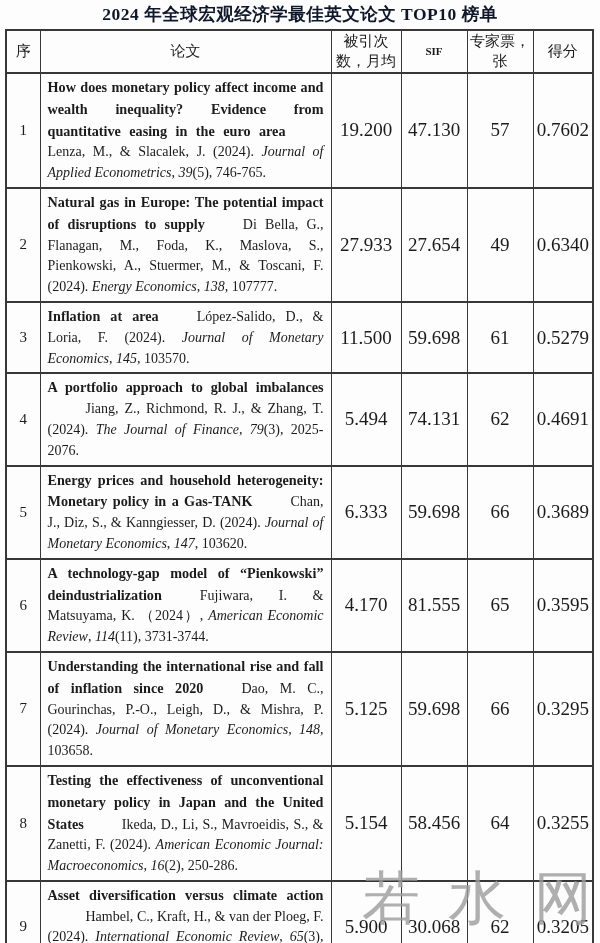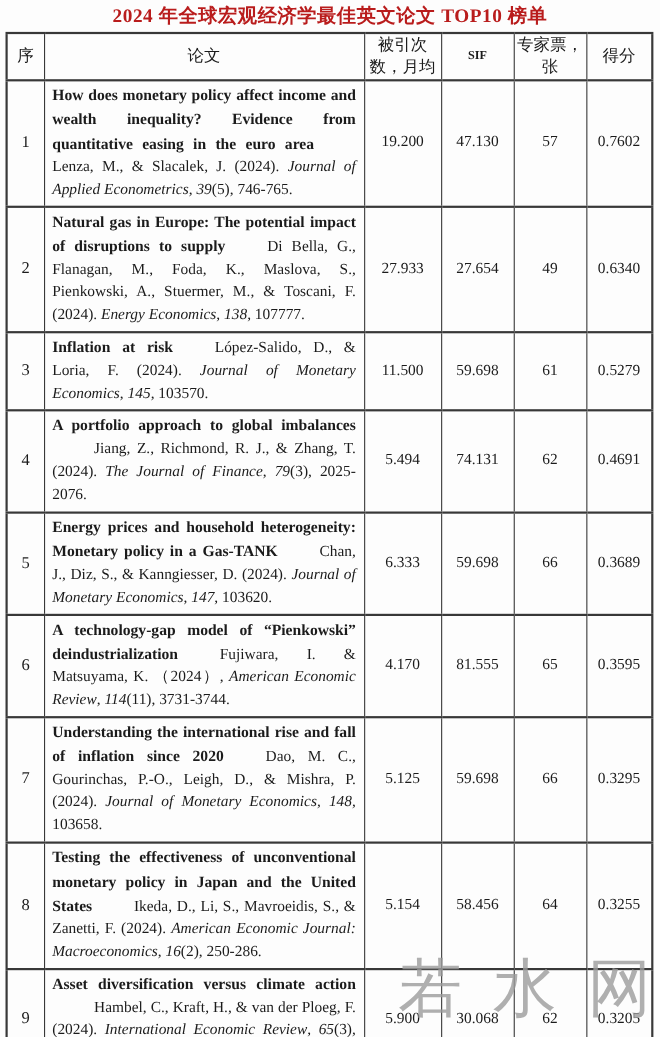--- a/index.html
+++ b/index.html
@@ -10,21 +10,21 @@
     color:#1b1b1b;
     overflow:hidden;
     position:relative;
   }
   .page{position:relative;width:600px;height:943px;}
   .doc-title{
     margin:2px 0 3px 0;
     text-align:center;
     font-size:17.5px;
     font-weight:bold;
-    color:#b91c1c;
+    color:#0f172a;
     letter-spacing:.5px;
   }
   table.rank{
     table-layout:fixed;
     border-collapse:collapse;
     margin-left:5px;
     width:587px;
     border:2px solid #383838;
   }
   th,td{
@@ -54,21 +54,21 @@
     line-height:20.8px;
     text-align:justify;
     text-justify:inter-word;
     margin-top:48px;
   }
   td.c-paper .p-title{font-weight:bold;font-size:14.2px;}
   td.c-paper .gap{display:inline-block;width:38px;}
   td.c-paper i{font-style:italic;}
   td.c-num{
     text-align:center;
-    font-size:14px;
+    font-size:19px;
   }
   
   tbody tr:nth-child(1){height:104px;}
   tbody tr:nth-child(2){height:105px;}
   tbody tr:nth-child(3){height:65px;}
   tbody tr:nth-child(4){height:66px;}
   tbody tr:nth-child(5){height:86px;}
   tbody tr:nth-child(6){height:84px;}
   tbody tr:nth-child(7){height:87px;}
   tbody tr:nth-child(8){height:105px;}
@@ -125,21 +125,21 @@
         <tr>
           <td class="c-rank">2</td>
           <td class="c-paper"><span class="p-title">Natural gas in Europe: The potential impact of disruptions to supply</span><span class="gap"></span><span>Di Bella, G., Flanagan, M., Foda, K., Maslova, S., Pienkowski, A., Stuermer, M., &amp; Toscani, F. (2024). </span><i>Energy Economics</i><span>, </span><i>138</i><span>, 107777.</span></td>
           <td class="c-num">27.933</td>
           <td class="c-num">27.654</td>
           <td class="c-num">49</td>
           <td class="c-num">0.6340</td>
         </tr>
         <tr>
           <td class="c-rank">3</td>
-          <td class="c-paper"><span class="p-title">Inflation at risk</span><span class="gap"></span><span>López-Salido, D., &amp; Loria, F. (2024). </span><i>Journal of Monetary Economics</i><span>, </span><i>145</i><span>, 103570.</span></td>
+          <td class="c-paper"><span class="p-title">Inflation at area</span><span class="gap"></span><span>López-Salido, D., &amp; Loria, F. (2024). </span><i>Journal of Monetary Economics</i><span>, </span><i>145</i><span>, 103570.</span></td>
           <td class="c-num">11.500</td>
           <td class="c-num">59.698</td>
           <td class="c-num">61</td>
           <td class="c-num">0.5279</td>
         </tr>
         <tr>
           <td class="c-rank">4</td>
           <td class="c-paper"><span class="p-title">A portfolio approach to global imbalances</span><span class="gap"></span><span>Jiang, Z., Richmond, R. J., &amp; Zhang, T. (2024). </span><i>The Journal of Finance</i><span>, </span><i>79</i><span>(3), 2025-2076.</span></td>
           <td class="c-num">5.494</td>
           <td class="c-num">74.131</td>

